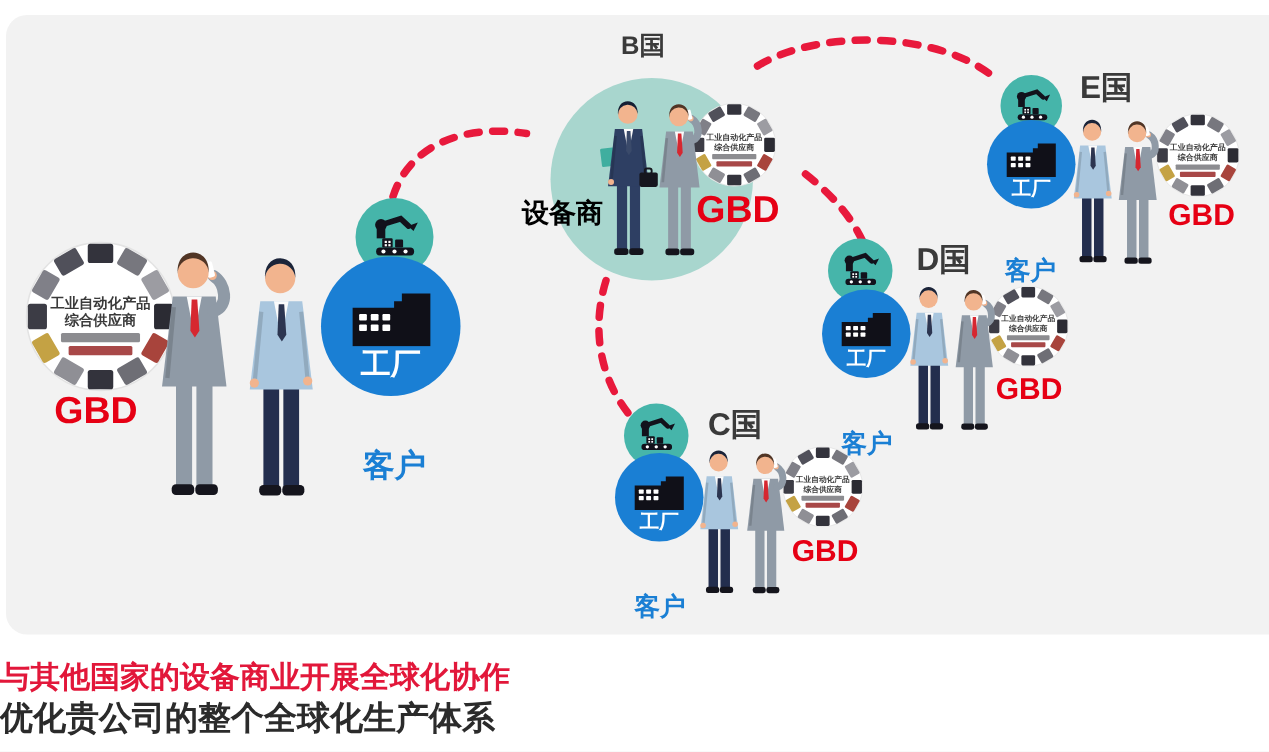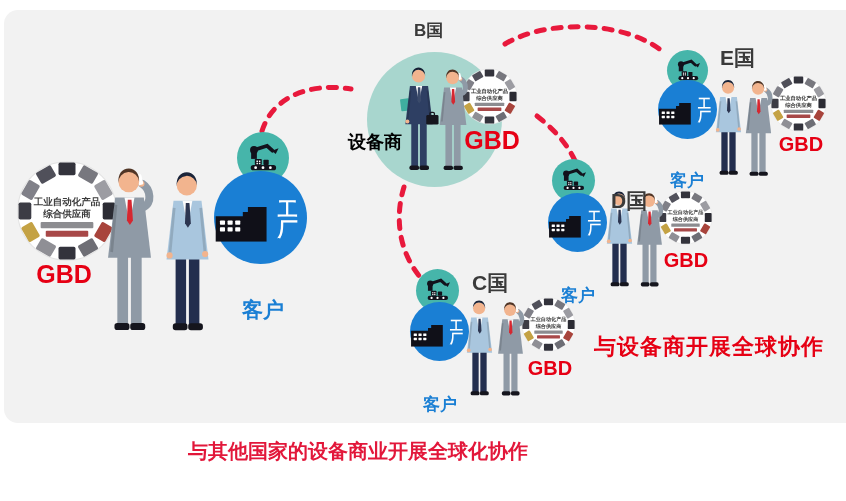--- a/index.html
+++ b/index.html
@@ -10,32 +10,32 @@
   }
   #stage{position:absolute;inset:0;width:846px;height:501px;}
   .abs{position:absolute;}
   .panel{
     left:4px;top:10px;width:842px;height:413px;
     background:var(--panel,#f2f2f2);
     border-radius:14px 0 0 14px;
   }
   .circle{border-radius:50%;}
   .teal-circle{background:var(--teal,#46b5aa);display:flex;align-items:center;justify-content:center;flex-direction:column;z-index:2;}
-  .blue-circle{background:var(--blue,#1a7fd4);display:flex;align-items:center;justify-content:center;z-index:3;}
+  .blue-circle{background:var(--blue,#1a7fd4);display:flex;align-items:center;justify-content:center;flex-direction:column;z-index:3;}
   .big-teal{background:var(--teal_light,#a8d6ce);z-index:1;}
   .badge{z-index:2;}
   .man{z-index:4;}
   .txt{white-space:nowrap;z-index:5;}
   .country{font-weight:700;color:#3a3a3a;}
   .white-label{color:#ffffff;font-weight:700;text-align:center;line-height:1;}
   .customer{color:var(--blue,#1a7fd4);font-weight:700;text-align:center;margin-top:35px;}
   .gbd{color:var(--gbd_red,#e60014);font-weight:700;text-align:center;}
   .vendor{color:#000000;font-weight:700;}
   .side-note{color:var(--gbd_red,#e60014);font-weight:700;letter-spacing:1px;}
-  .caption{left:0;width:716px;text-align:center;font-weight:700;}
+  .caption{left:0;width:716px;text-align:left;font-weight:700;}
   .caption-red{color:var(--red,#e2173a);font-size:20px;}
   .caption-dark{color:#2b2b2b;font-size:22px;}
   .dash-path{stroke:var(--dash,#e8193c);stroke-width:5;fill:none;stroke-dasharray:8 9;stroke-linecap:round;}
   svg.overlay{position:absolute;left:0;top:0;z-index:1;pointer-events:none;}
   .man-gray{--suit:#8f9aa6;--pants:#8f9aa6;--hair:#513525;--tie:#d62730;--skin:#f2b48e;}
   .man-blue{--suit:#a9c6de;--pants:#232e4e;--hair:#1b2439;--tie:#2c3550;--skin:#f2b48e;}
   .man-navy{--suit:#2e3f63;--pants:#2e3f63;--hair:#161f33;--tie:#3a4a6a;--skin:#f2b48e;--folder:#3fae9f;--case:#16161e;}
   .hidden-defs{position:absolute;width:0;height:0;overflow:hidden;}
 </style>
 </head>
@@ -227,21 +227,21 @@
       </svg>
   </div>
   <div class="abs badge" style="left:521px;top:297px;width:55px;height:55px;">
     <svg width="55" height="55">
         <use href="#sym-badge" xlink:href="#sym-badge"></use>
       </svg>
   </div>
   <div class="abs txt customer" style="left:412px;top:358px;width:56px;font-size:17px;">客户</div>
   <div class="abs txt gbd" style="left:524px;top:357px;width:52px;font-size:20px;">GBD</div>
 
-  <div class="abs txt country" style="left:611px;top:159px;font-size:21px;margin-top:28px;">D国</div>
+  <div class="abs txt country" style="left:611px;top:159px;font-size:21px;">D国</div>
   <div class="abs circle teal-circle" style="left:552px;top:159px;width:43px;height:43px;">
     <svg width="29" height="27" viewBox="0 0 44 40">
         <use href="#sym-robot" xlink:href="#sym-robot"></use>
       </svg>
   </div>
   <div class="abs circle blue-circle" style="left:548px;top:193px;width:59px;height:59px;">
     <svg width="35" height="24" viewBox="0 0 64 44" style="margin-top:6px;">
         <use href="#sym-factory" xlink:href="#sym-factory"></use>
       </svg>
     <div class="white-label" style="font-size:13px;margin-top:1px;">工厂</div>
@@ -287,17 +287,17 @@
       </svg>
   </div>
   <div class="abs badge" style="left:770px;top:75px;width:57px;height:57px;">
     <svg width="57" height="57">
         <use href="#sym-badge" xlink:href="#sym-badge"></use>
       </svg>
   </div>
   <div class="abs txt customer" style="left:659px;top:134px;width:56px;font-size:17px;">客户</div>
   <div class="abs txt gbd" style="left:773px;top:133px;width:56px;font-size:20px;">GBD</div>
 
-  <div class="abs txt side-note" style="left:594px;top:332px;font-size:22px;">与设备商开展全球协作</div>
 
   <div class="abs caption caption-red" style="top:438px;">与其他国家的设备商业开展全球化协作</div>
+  <div class="abs caption caption-dark" style="top:464px;">优化贵公司的整个全球化生产体系</div>
 
 </div>
 
 </body></html>

